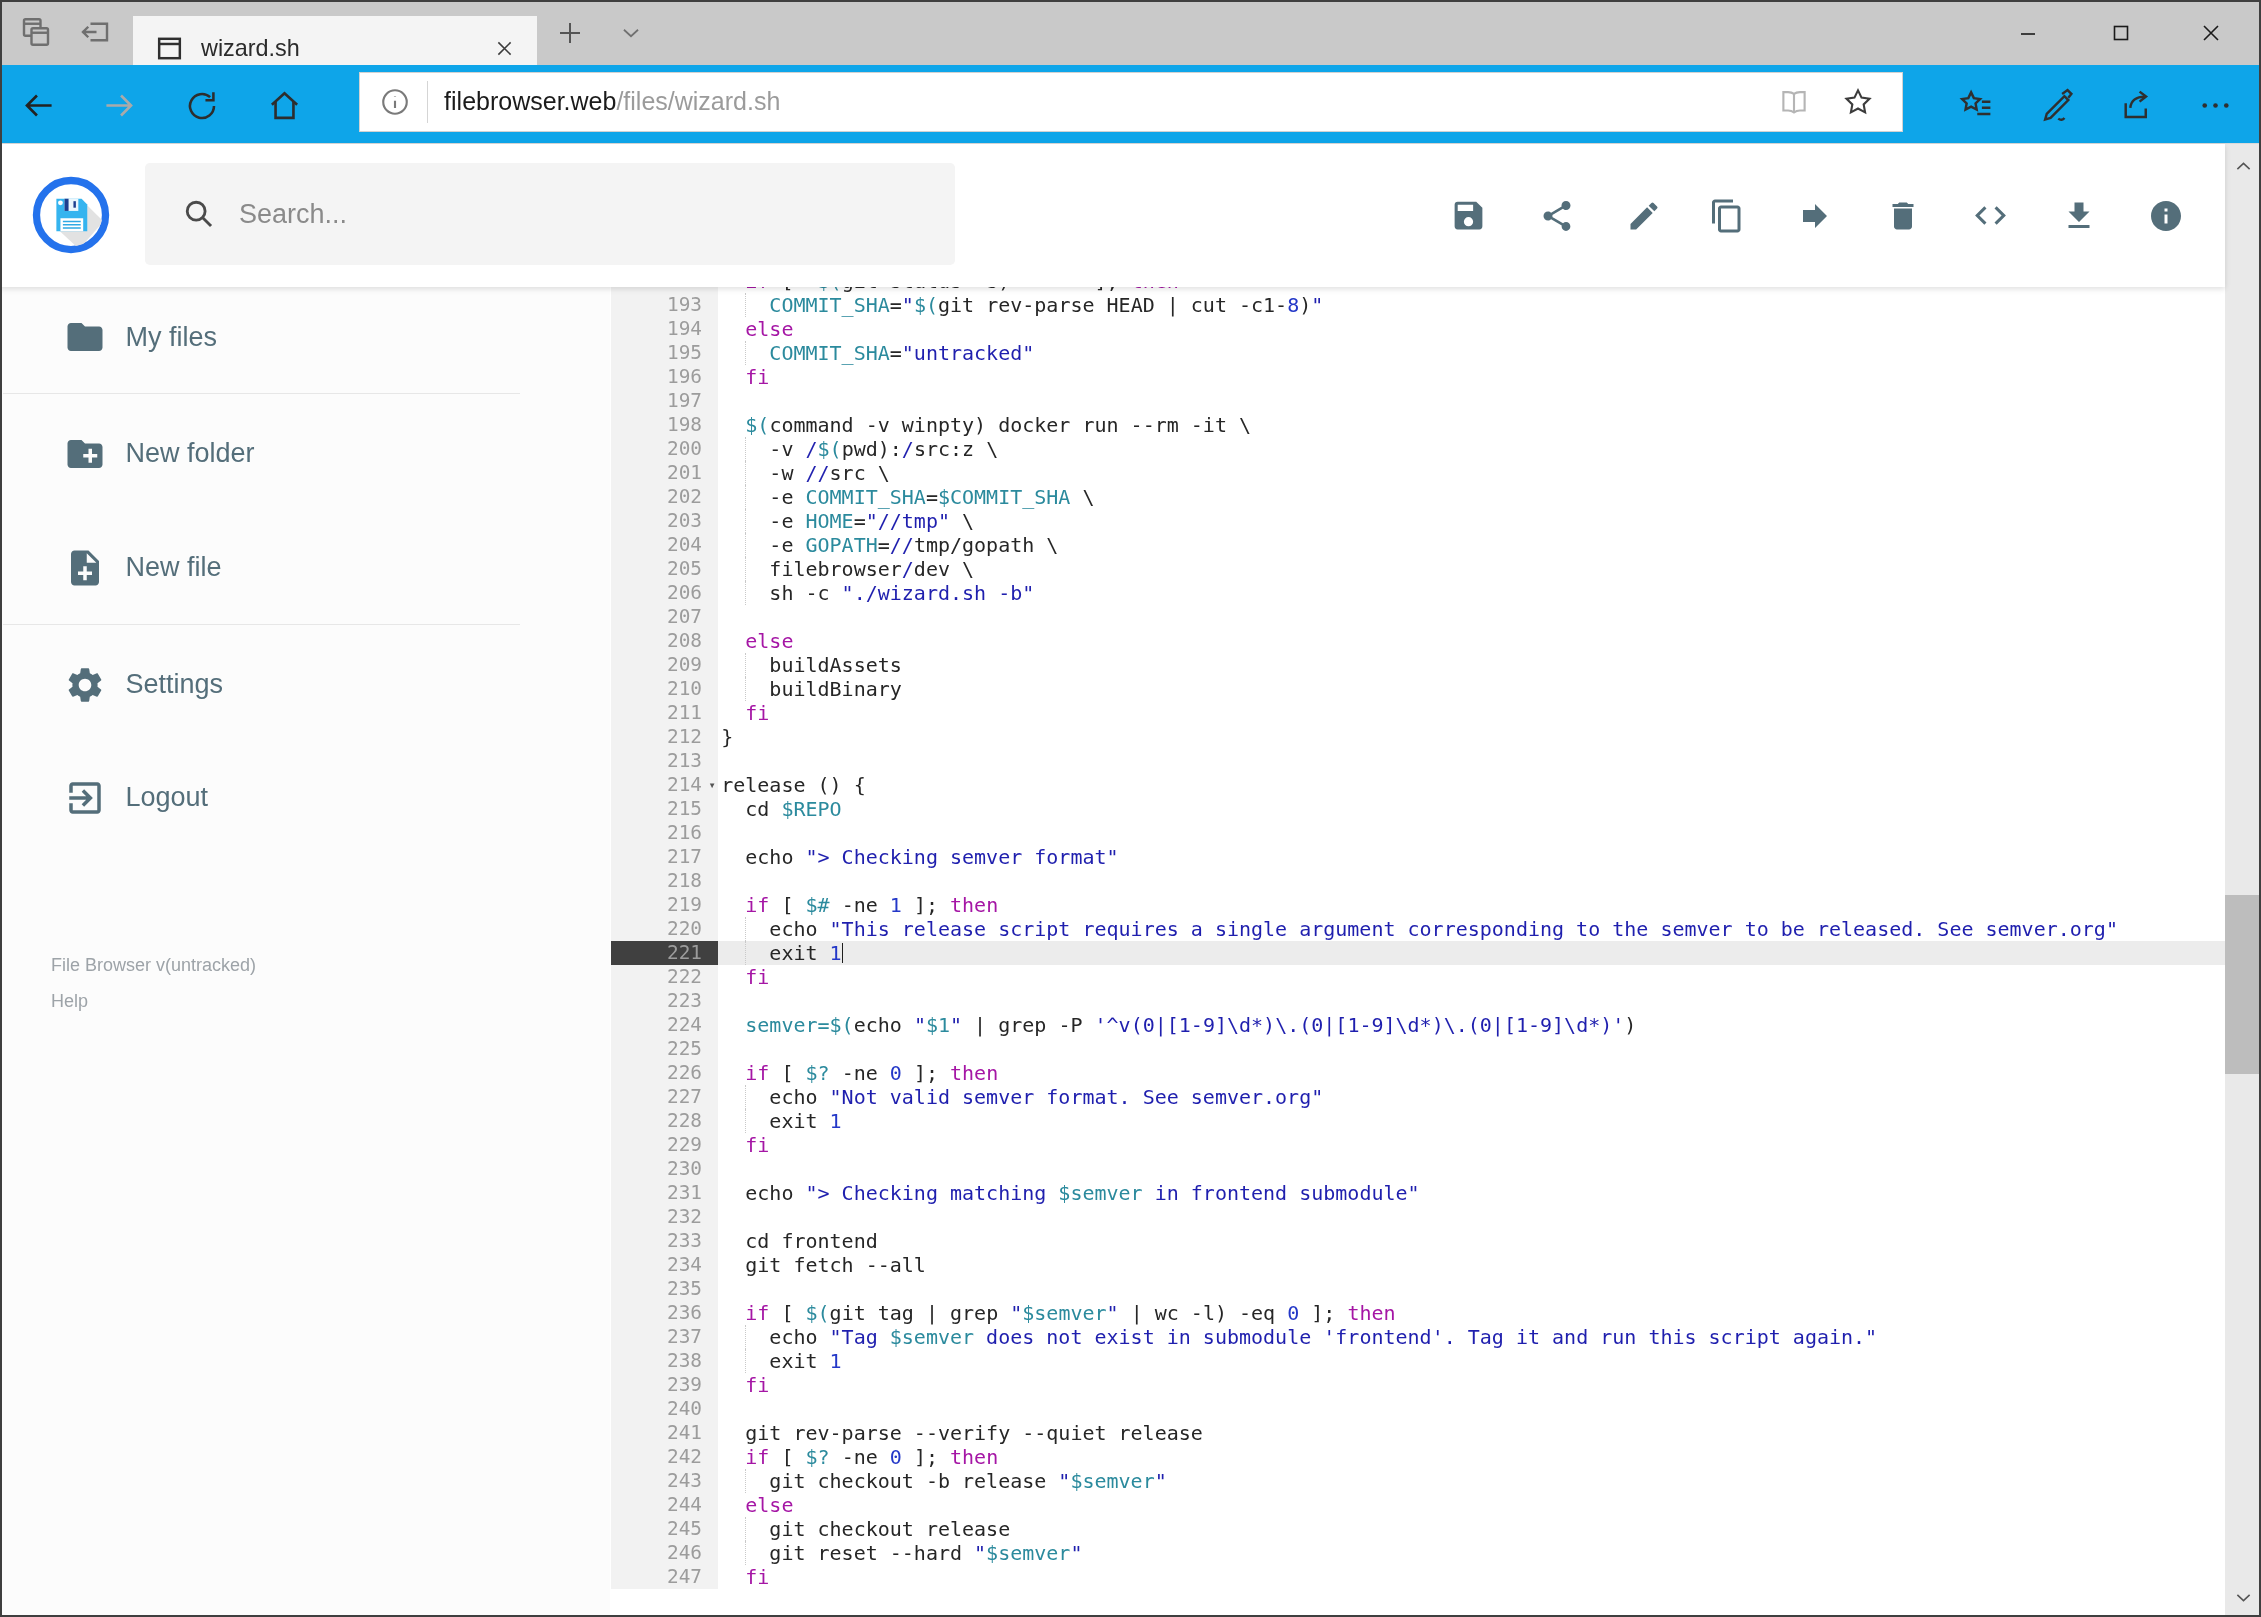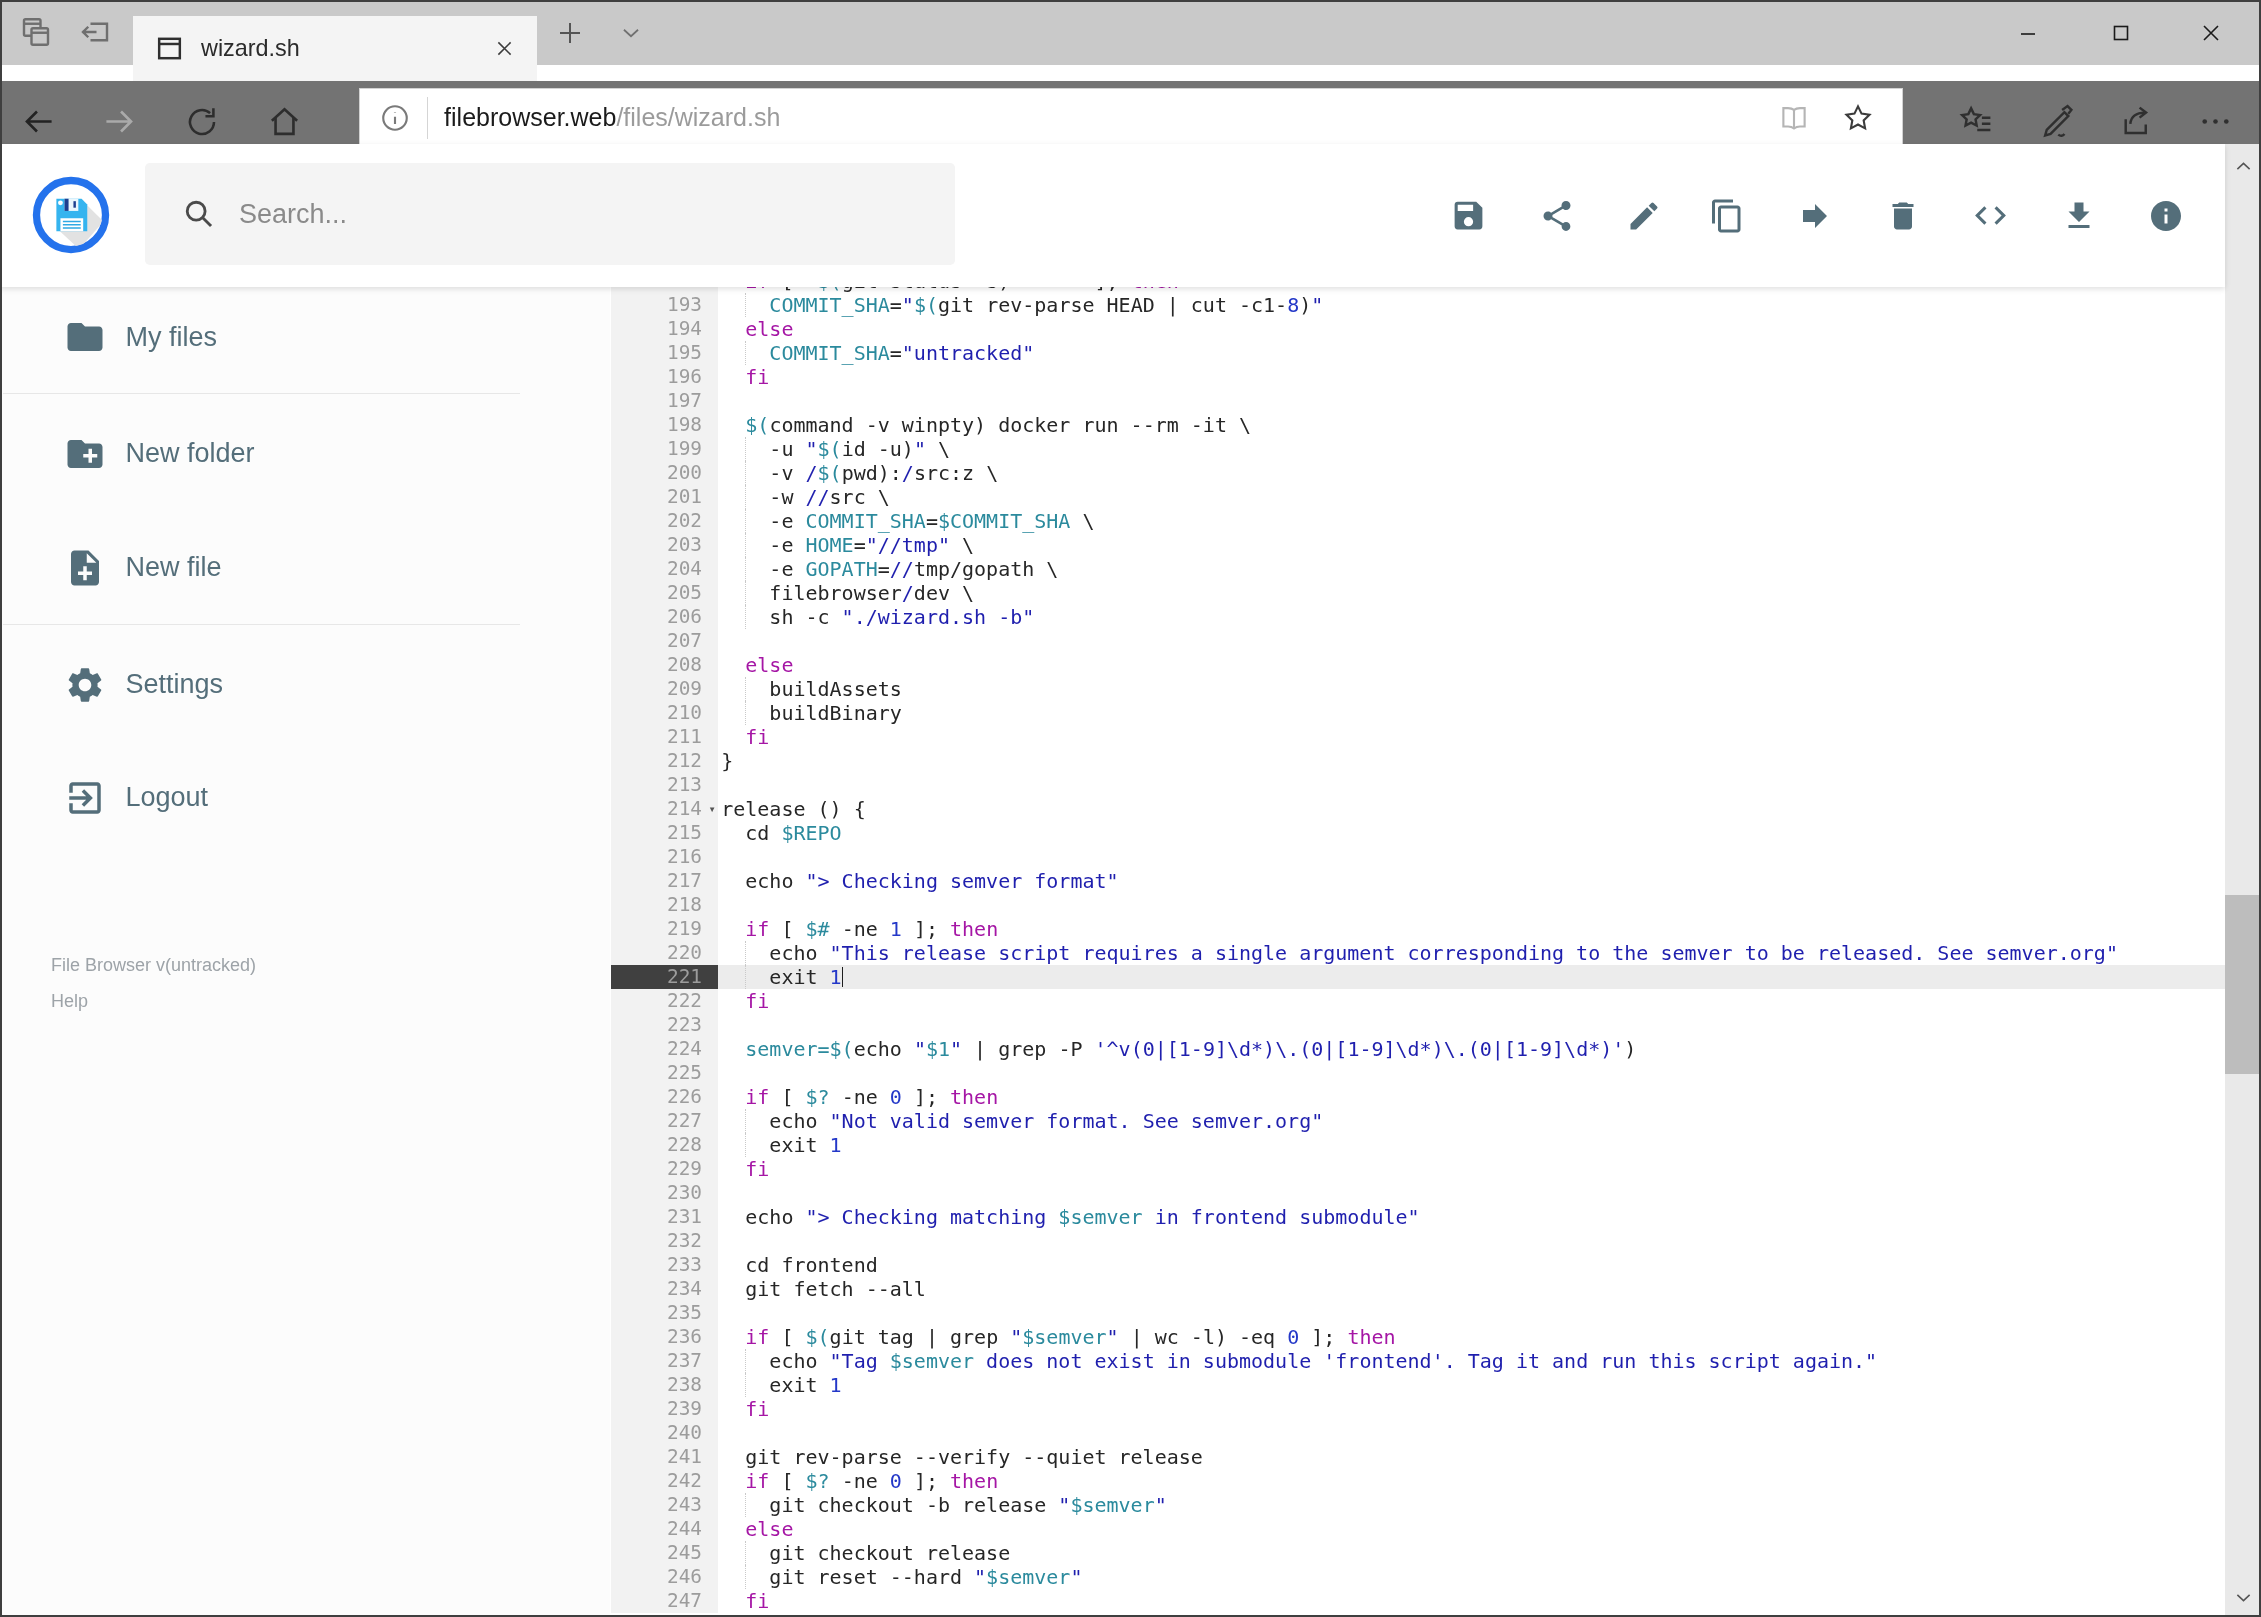--- a/index.html
+++ b/index.html
@@ -17,21 +17,21 @@
   .tb-ic{position:absolute;top:11.3px;width:42px;height:42px;display:flex;align-items:center;justify-content:center;}
   .tab{position:absolute;left:133px;top:16px;width:404px;height:65px;background:#f4f4f4;
        display:flex;align-items:center;}
   .tab .favicon{margin-left:21px;width:31px;height:31px;}
   .tab .title{margin-left:16px;font-size:23.4px;color:#2b2b2b;}
   .tab .close{position:absolute;right:18px;top:18px;width:29px;height:29px;display:flex;align-items:center;justify-content:center;}
   .newtab{position:absolute;left:551px;top:14.5px;width:37px;height:37px;display:flex;align-items:center;justify-content:center;}
   .tabchev{position:absolute;left:612px;top:16px;width:37px;height:34px;display:flex;align-items:center;justify-content:center;}
   .winctl{position:absolute;top:0;width:90px;height:65px;display:flex;align-items:center;justify-content:center;}
   
-  .navbar{position:absolute;left:0;top:81px;width:2261px;height:79px;background:#737373;border-bottom:0.8px solid #d9d9d9;}
+  .navbar{position:absolute;left:0;top:65px;width:2261px;height:79px;background:#0ea5e9;border-bottom:0.8px solid #d9d9d9;}
   .nav-btn{position:absolute;top:18px;width:45px;height:45px;display:flex;align-items:center;justify-content:center;}
   .urlbar{position:absolute;left:359px;top:6.5px;width:1544px;height:60px;background:#fff;
           border:0.8px solid #d2d2d2;display:flex;align-items:center;}
   .urlbar .sep{width:1.6px;height:42px;background:#d5d5d5;margin-left:14.5px;}
   .url{margin-left:16px;font-size:25px;white-space:nowrap;}
   .url .host{color:#1b1b1b;}
   .url .path{color:#9b9b9b;}
   .url-ic{position:absolute;top:11.3px;width:37px;height:37px;display:flex;align-items:center;justify-content:center;}
   
   .appheader{position:absolute;left:0;top:144px;width:2225px;height:143px;background:#fff;
@@ -364,24 +364,20 @@
         </div>
         <div class="crow">
           <div class="ln">197</div>
           <pre class="cl"></pre>
         </div>
         <div class="crow">
           <div class="ln">198</div>
           <pre class="cl"><span class="tp">  </span><span class="tv">$(</span><span class="tp">command -v winpty) docker run --rm -it \</span></pre>
         </div>
         <div class="crow">
-          <div class="ln">199</div>
-          <pre class="cl"><span class="guide"></span><span class="tp">    -u </span><span class="ts">"</span><span class="tv">$(</span><span class="tp">id -u)</span><span class="ts">"</span><span class="tp"> \</span></pre>
-        </div>
-        <div class="crow">
           <div class="ln">200</div>
           <pre class="cl"><span class="guide"></span><span class="tp">    -v </span><span class="ts">/</span><span class="tv">$(</span><span class="tp">pwd):</span><span class="ts">/</span><span class="tp">src:z \</span></pre>
         </div>
         <div class="crow">
           <div class="ln">201</div>
           <pre class="cl"><span class="guide"></span><span class="tp">    -w </span><span class="ts">//</span><span class="tp">src \</span></pre>
         </div>
         <div class="crow">
           <div class="ln">202</div>
           <pre class="cl"><span class="guide"></span><span class="tp">    -e </span><span class="tv">COMMIT_SHA</span><span class="tp">=</span><span class="tv">$COMMIT_SHA</span><span class="tp"> \</span></pre>

